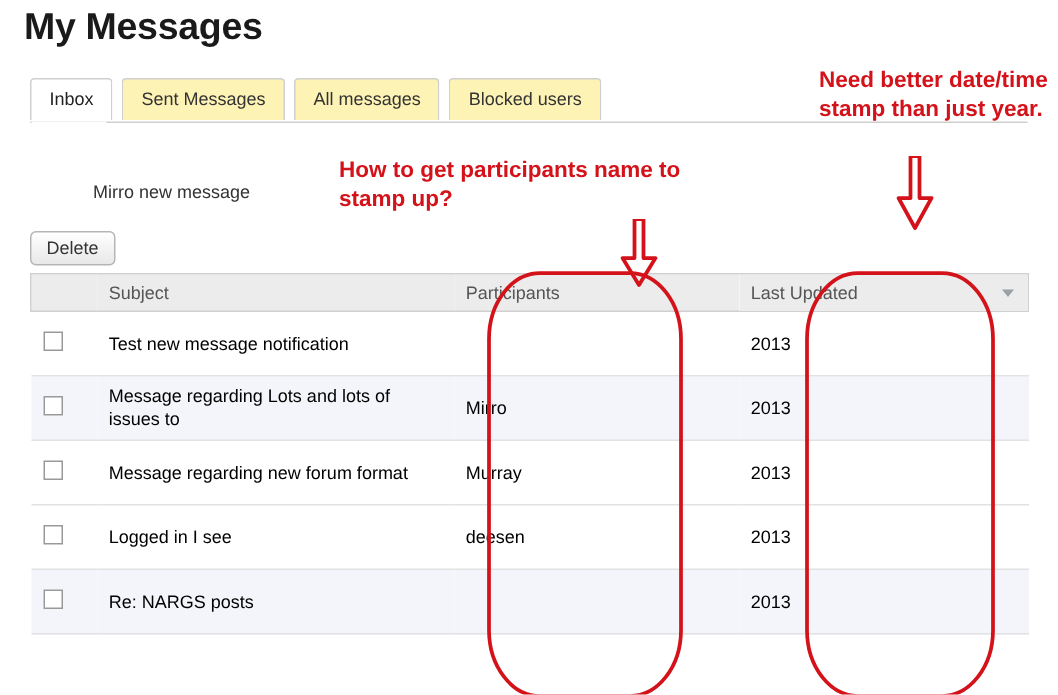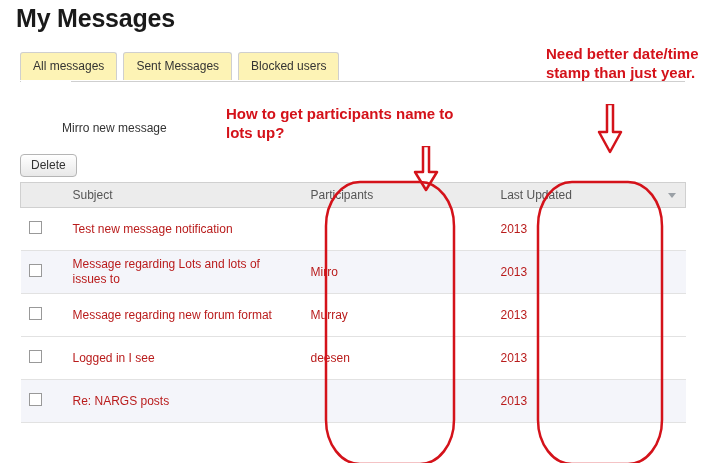--- a/index.html
+++ b/index.html
@@ -155,21 +155,21 @@
     height: 24px;
     padding: 0 8px;
     font-size: 12px;
   }
   .msg-table th.first { border-left: 1px solid #d0d0d0; }
   .msg-table th.last  { border-right: 1px solid #d0d0d0; }
   .msg-table td {
     border-bottom: 1px solid #e2e2e2;
     height: 34px;
     padding: 4px 8px;
-    color: #b91c1c;
+    color: #000000;
     vertical-align: middle;
   }
   .msg-table tr.alt td { background: #f4f5fa; }
   .msg-table tr.white td { background: #ffffff; }
   .col-check { width: 44px; }
   .col-subject { width: 238px; }
   .col-parts { width: 190px; }
   .col-updated { width: 193px; }
   .cell-sub { line-height: 15px; }
   .chk {
@@ -205,22 +205,23 @@
 
   .arrow-svg { position: absolute; }
   .oval-svg { position: absolute; }
 </style>
 </head>
 <body>
 
 <div class="page-title">My Messages</div>
 
 <div class="tabs">
+  <div class="tab active">Inbox</div>
+  <div class="tab">Sent Messages</div>
   <div class="tab">All messages</div>
-  <div class="tab">Sent Messages</div>
   <div class="tab">Blocked users</div>
 </div>
 <div class="tab-underline"></div>
 <div class="tab-underline-gapper"></div>
 
 <div class="write-new">Mirro new message</div>
 
 <div class="toolbar">
   <div class="btn-delete">Delete</div>
 </div>
@@ -271,21 +272,21 @@
     <tr class="alt">
       <td><span class="chk"></span></td>
       <td class="cell-sub">Re: NARGS posts</td>
       <td></td>
       <td>2013</td>
     </tr>
 
   </tbody>
 </table>
 
-<div class="annot annot-participants">How to get participants name to lots up?</div>
+<div class="annot annot-participants">How to get participants name to stamp up?</div>
 <div class="annot annot-date">Need better date/time stamp than just year.</div>
 
 <svg class="arrow-svg" style="left:396px; top:146px;" width="60" height="48" viewBox="0 0 60 48">
   <path d="M27 0 L27 26 L19 26 L30 44 L41 26 L33 26 L33 0 Z" fill="none" stroke="#d4121a" stroke-width="2.5" stroke-linejoin="round"></path>
 </svg>
 
 <svg class="arrow-svg" style="left:580px; top:104px;" width="60" height="52" viewBox="0 0 60 52">
   <path d="M27 0 L27 28 L19 28 L30 48 L41 28 L33 28 L33 0 Z" fill="none" stroke="#d4121a" stroke-width="2.5" stroke-linejoin="round"></path>
 </svg>
 

